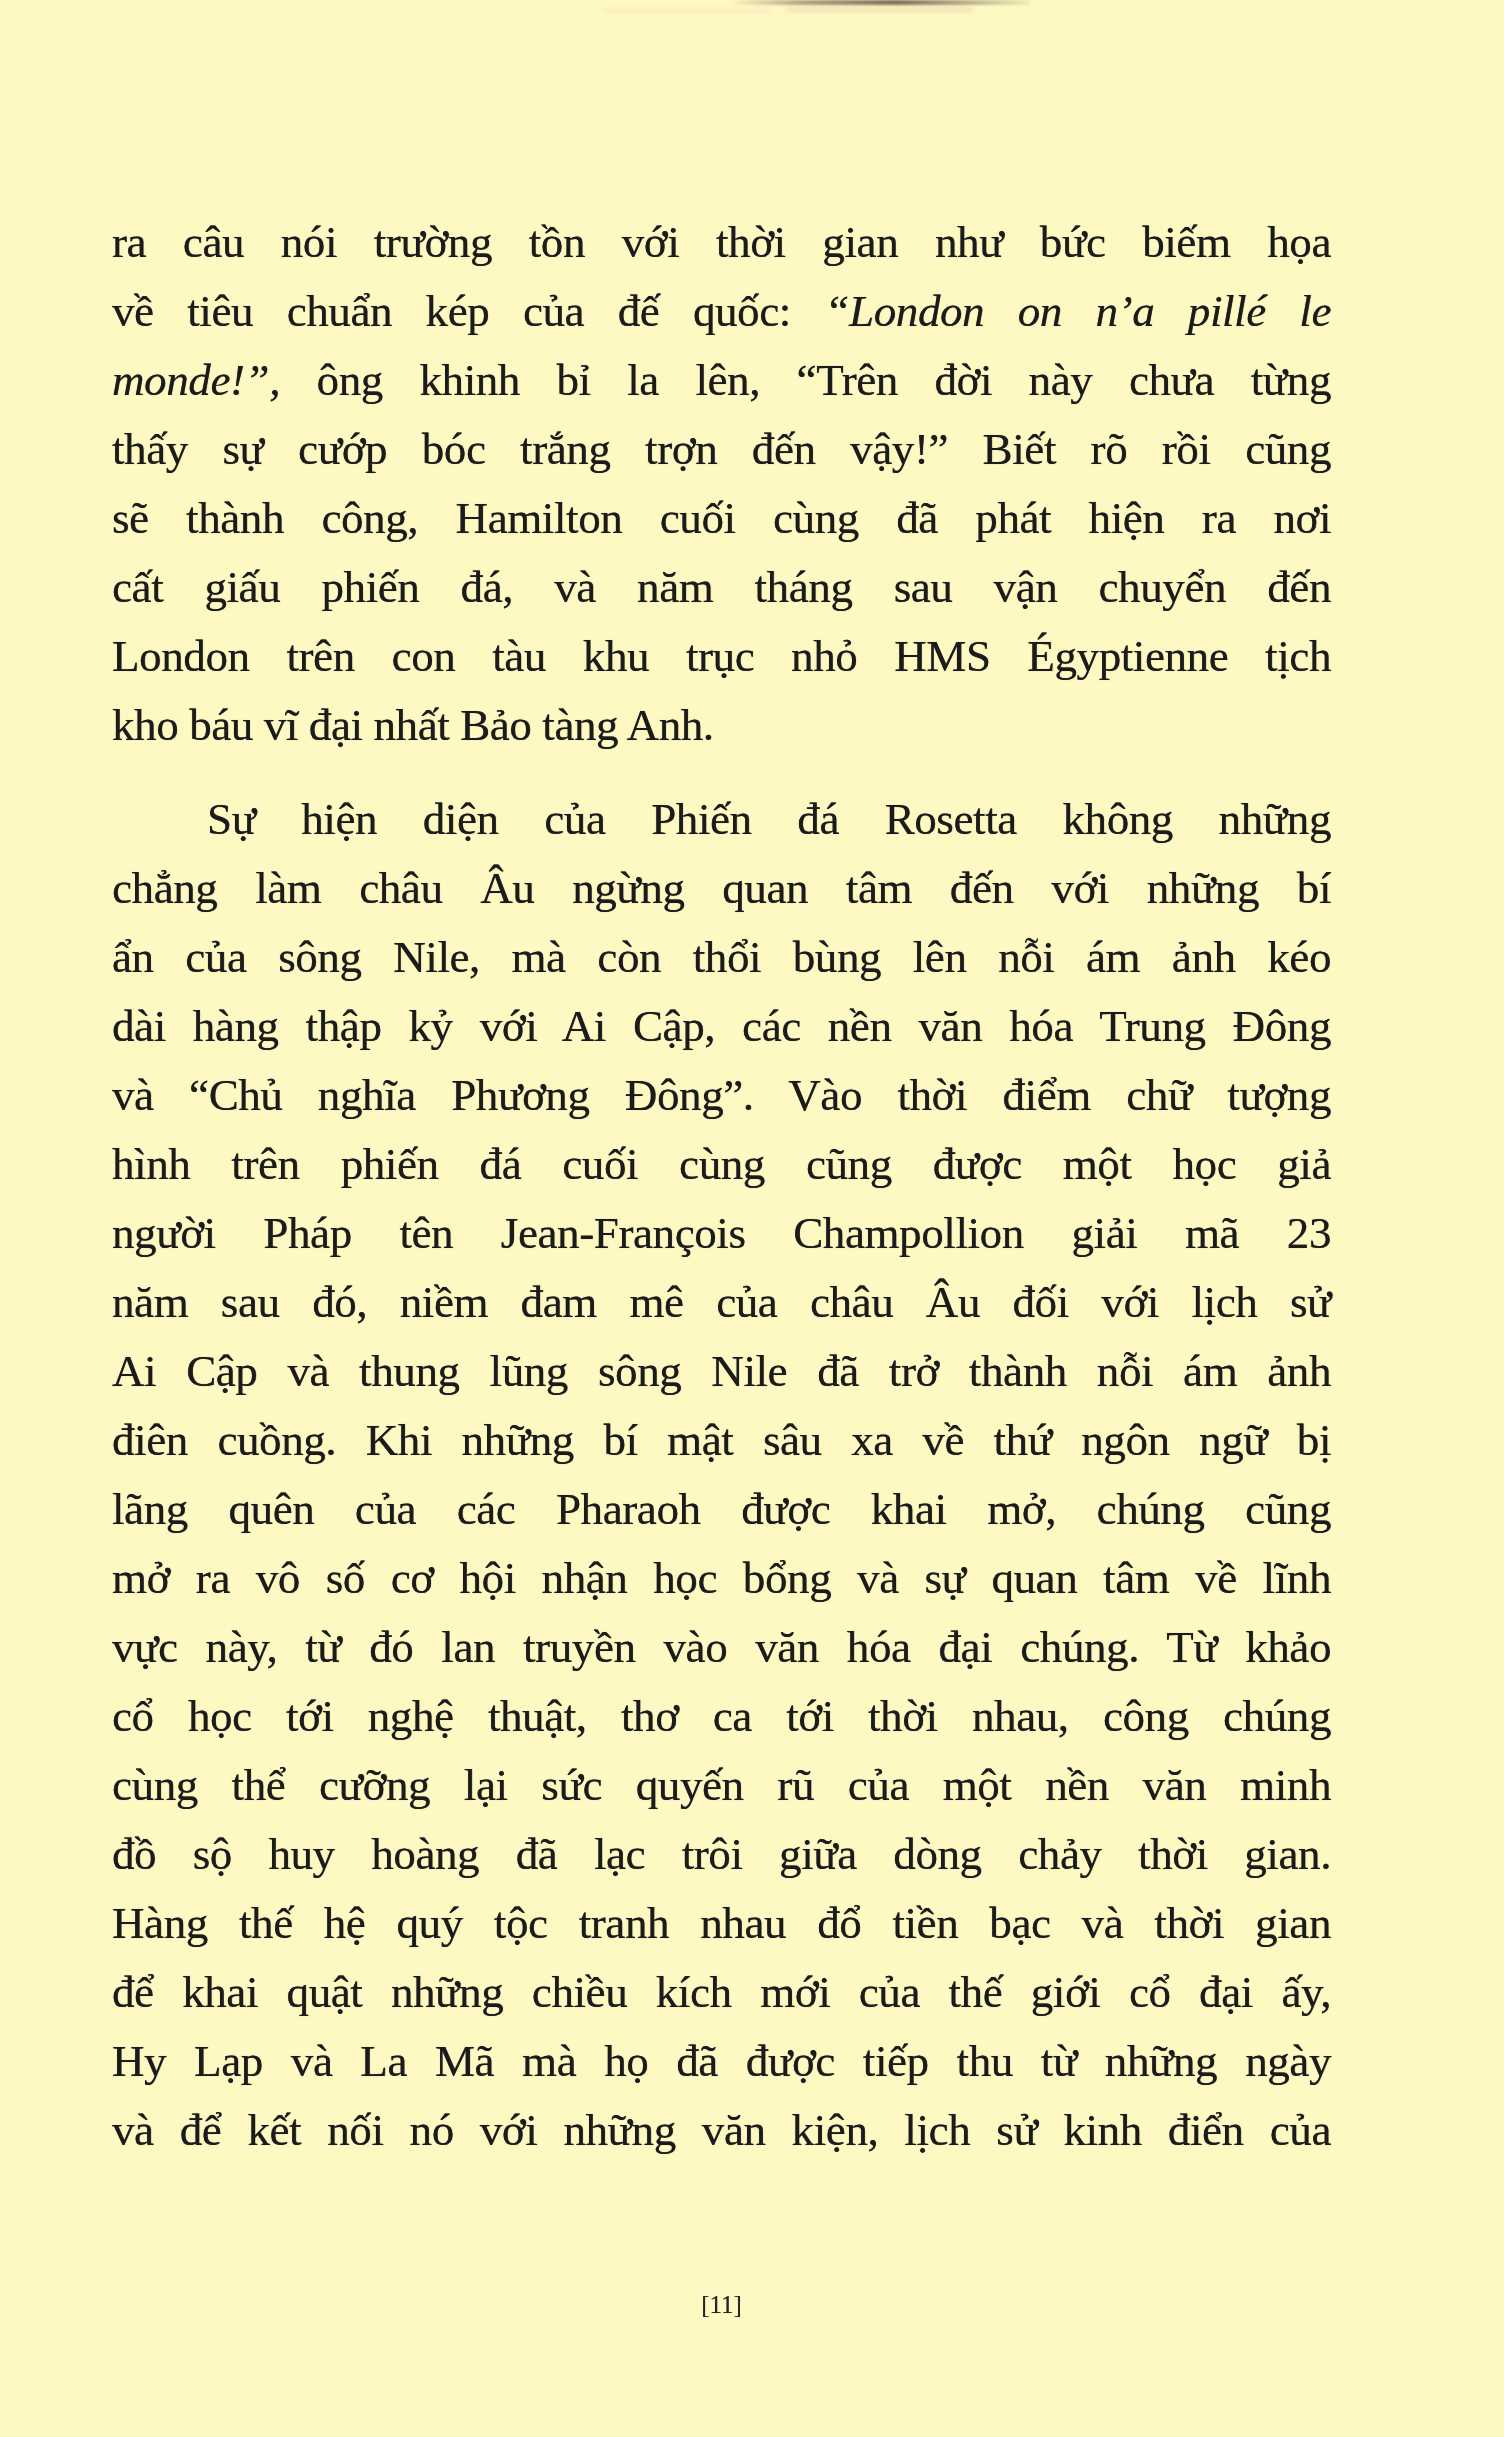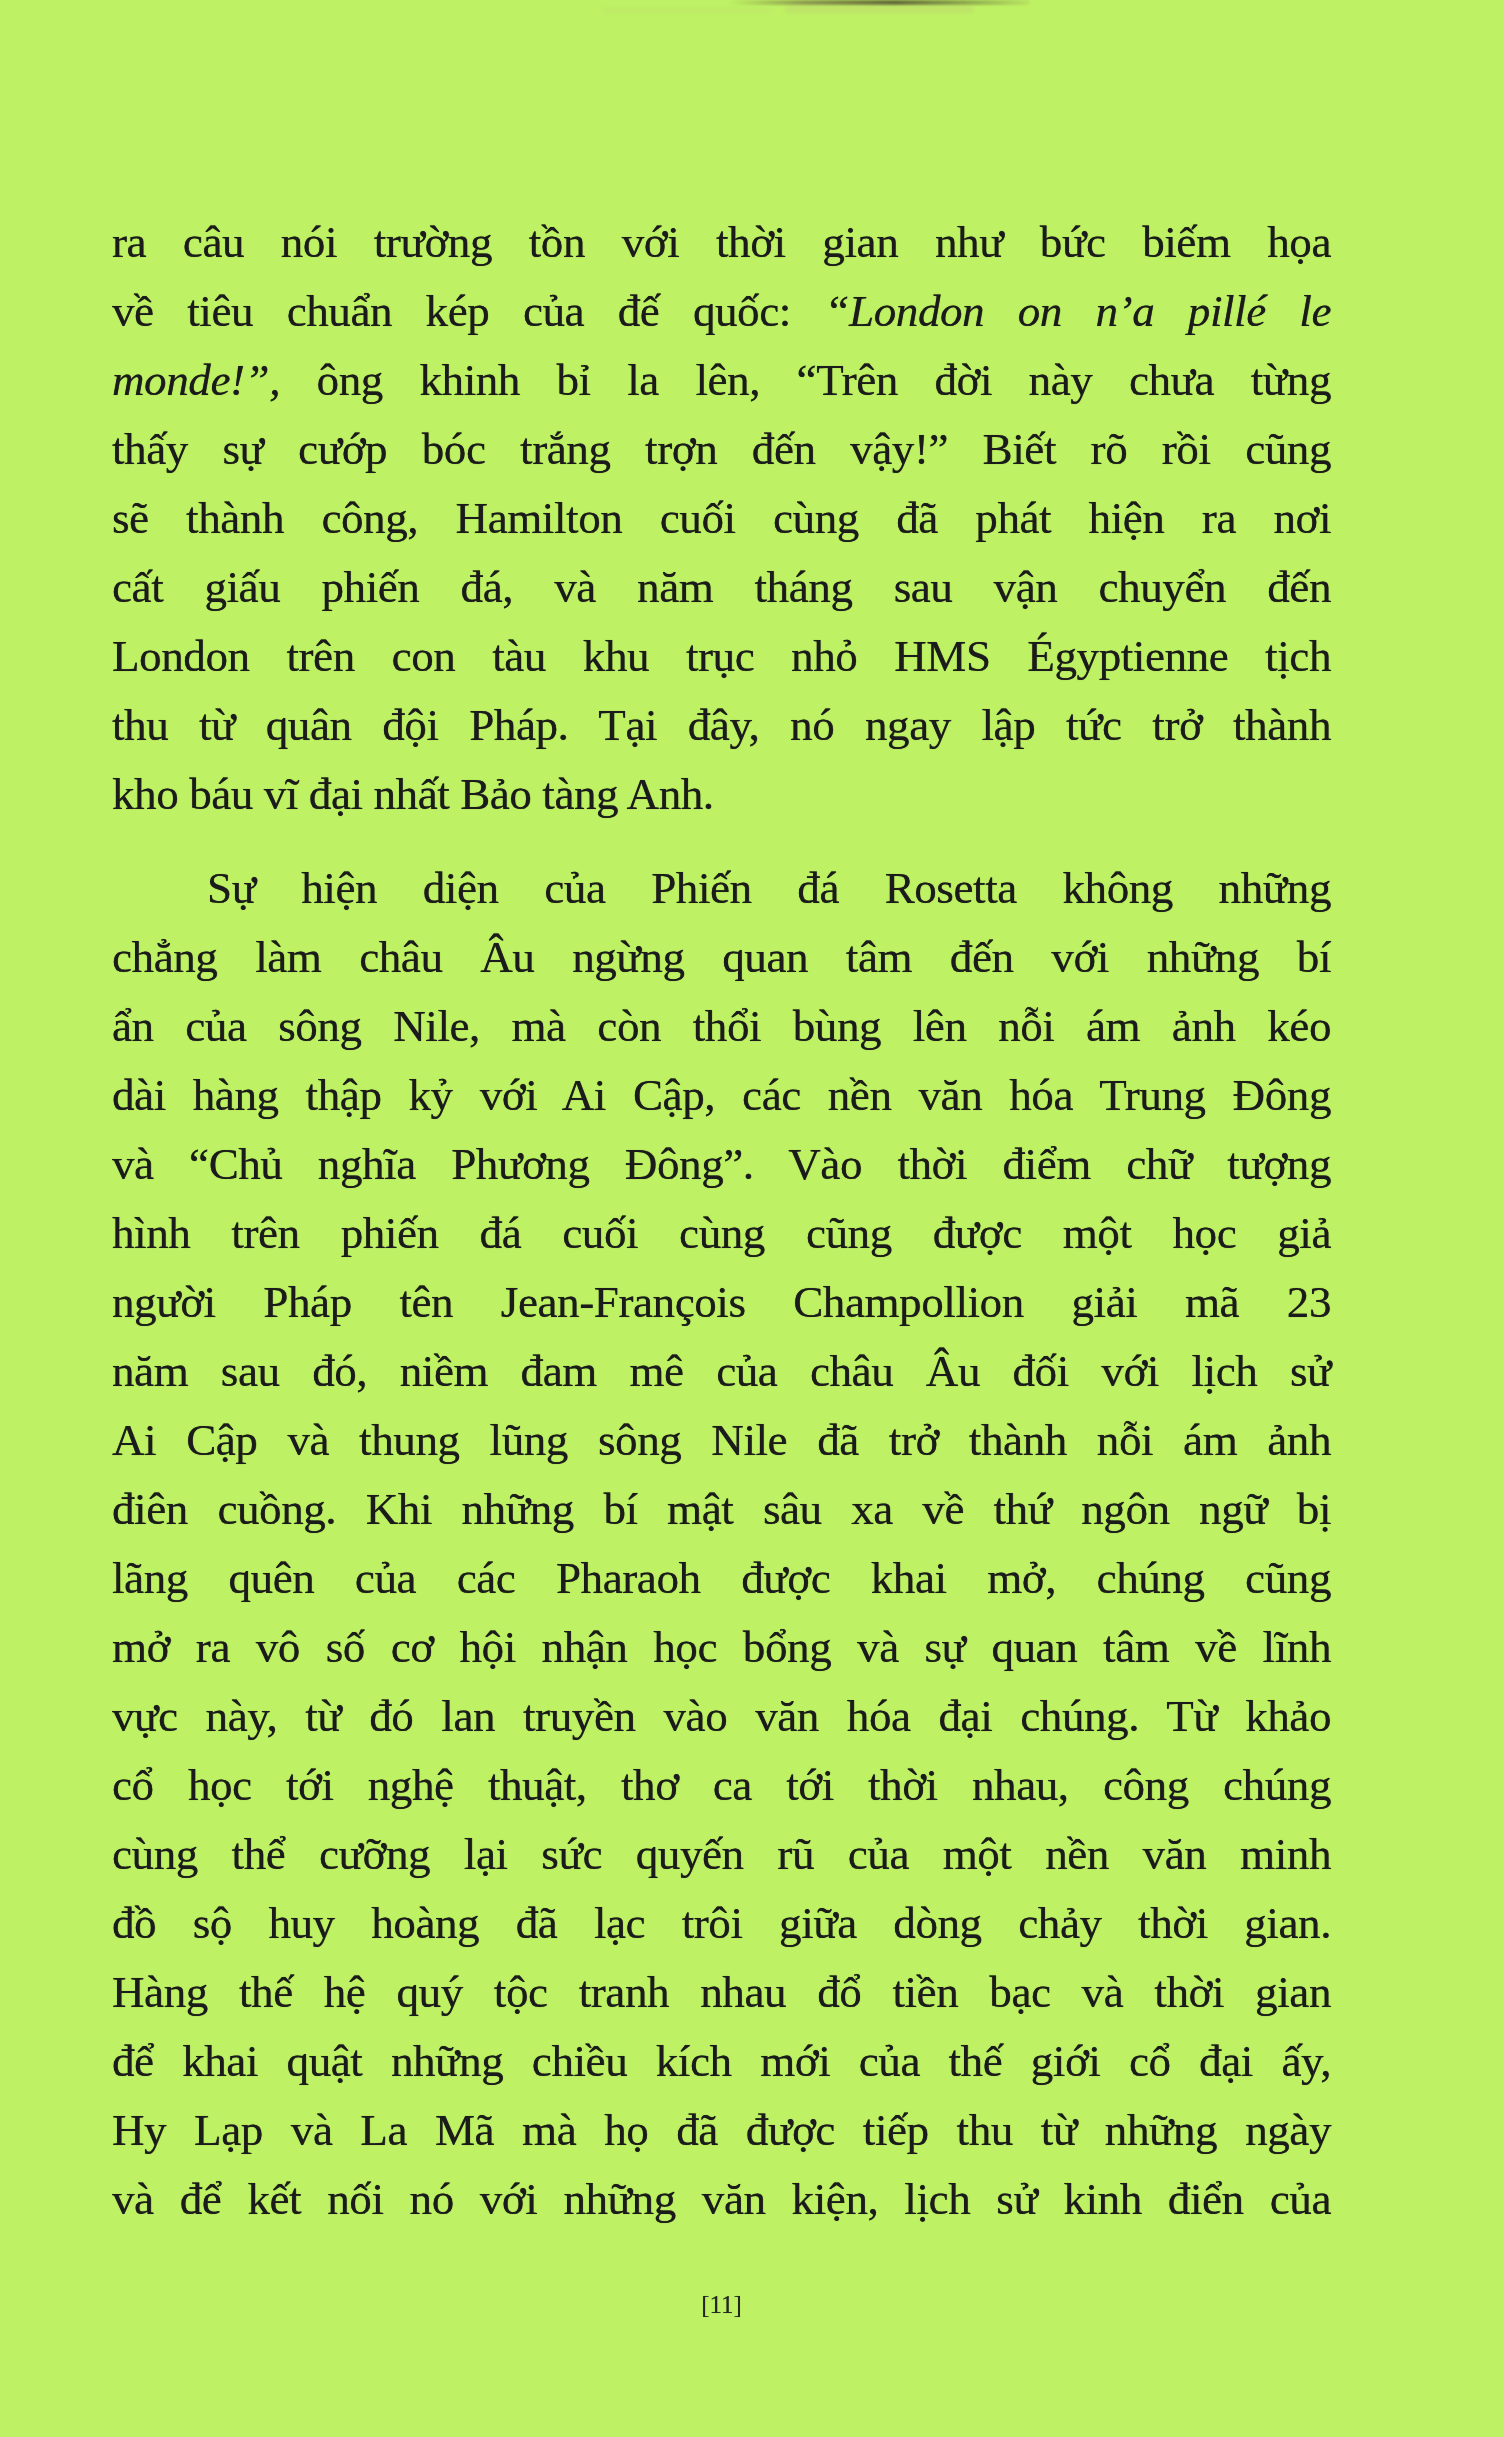--- a/index.html
+++ b/index.html
@@ -7,21 +7,21 @@
     padding: 0;
     width: 1504px;
     height: 2438px;
     background: #fdfdfc;
     overflow: hidden;
   }
   .page {
     position: relative;
     width: 1504px;
     height: 2438px;
-    background: #bef264;
+    background: #fef9c3;
     font-family: "Liberation Serif", "DejaVu Serif", serif;
   }
   
   .smudge-a {
     position: absolute;
     left: 729px; top: 0px;
     width: 301px; height: 4.9px;
     background: linear-gradient(90deg,
       rgba(120,80,70,0) 0%,
       rgba(90,60,55,0.45) 25%,
@@ -92,21 +92,20 @@
   <div class="text-block">
 
     <div class="para para-1">
       <div class="line">ra câu nói trường tồn với thời gian như bức biếm họa</div>
       <div class="line"><span>về tiêu chuẩn kép của đế quốc: </span><span class="it">“London on n’a pillé le</span></div>
       <div class="line"><span class="it">monde!”,</span><span> ông khinh bỉ la lên, “Trên đời này chưa từng</span></div>
       <div class="line">thấy sự cướp bóc trắng trợn đến vậy!” Biết rõ rồi cũng</div>
       <div class="line">sẽ thành công, Hamilton cuối cùng đã phát hiện ra nơi</div>
       <div class="line">cất giấu phiến đá, và năm tháng sau vận chuyển đến</div>
       <div class="line">London trên con tàu khu trục nhỏ HMS Égyptienne tịch</div>
-      <div class="line">thu từ quân đội Pháp. Tại đây, nó ngay lập tức trở thành</div>
       <div class="line end">kho báu vĩ đại nhất Bảo tàng Anh.</div>
     </div>
 
     <div class="para para-2">
       <div class="line indent">Sự hiện diện của Phiến đá Rosetta không những</div>
       <div class="line">chẳng làm châu Âu ngừng quan tâm đến với những bí</div>
       <div class="line">ẩn của sông Nile, mà còn thổi bùng lên nỗi ám ảnh kéo</div>
       <div class="line">dài hàng thập kỷ với Ai Cập, các nền văn hóa Trung Đông</div>
       <div class="line">và “Chủ nghĩa Phương Đông”. Vào thời điểm chữ tượng</div>
       <div class="line">hình trên phiến đá cuối cùng cũng được một học giả</div>

